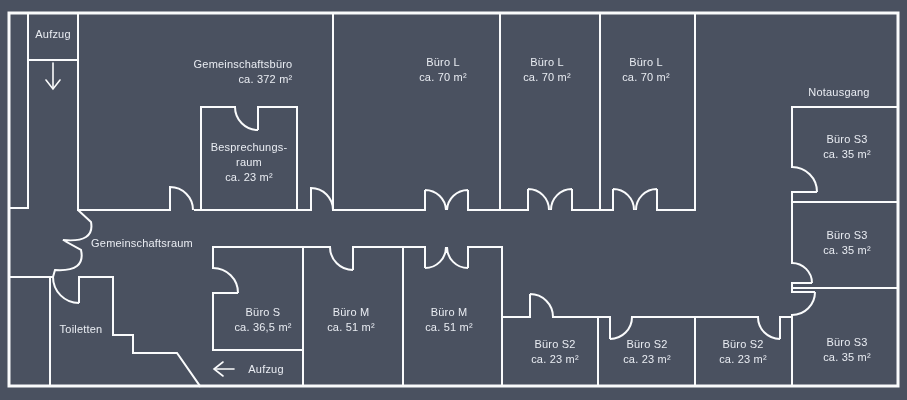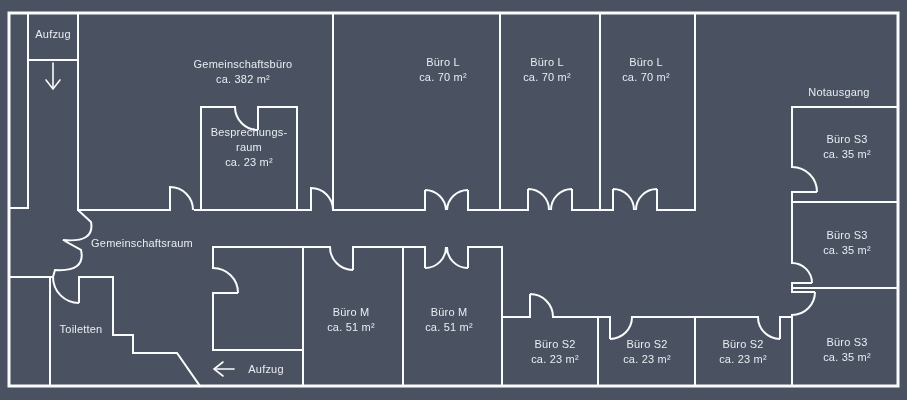--- a/index.html
+++ b/index.html
@@ -92,23 +92,23 @@
     <g fill="none" stroke="var(--wall)" stroke-width="1.6" stroke-linecap="round">
       <path d="M234 369 H215"></path>
       <path d="M223 362 L214 369 L223 376"></path>
     </g>
   </svg>
 
   <div class="label" style="left:53px;top:34px;">
     <span class="l">Aufzug</span>
   </div>
 
-  <div class="label" style="left:243px;top:72px;">
+  <div class="label" style="left:243px;top:72px;text-align:right;">
     <span class="l">Gemeinschaftsbüro</span>
-    <span class="l">ca. 382 m²</span>
+    <span class="l">ca. 372 m²</span>
   </div>
 
   <div class="label" style="left:443px;top:70px;">
     <span class="l">Büro L</span>
     <span class="l">ca. 70 m²</span>
   </div>
 
   <div class="label" style="left:547px;top:70px;">
     <span class="l">Büro L</span>
     <span class="l">ca. 70 m²</span>
@@ -131,34 +131,38 @@
   <div class="label" style="left:847px;top:243px;">
     <span class="l">Büro S3</span>
     <span class="l">ca. 35 m²</span>
   </div>
 
   <div class="label" style="left:847px;top:350px;">
     <span class="l">Büro S3</span>
     <span class="l">ca. 35 m²</span>
   </div>
 
-  <div class="label" style="left:249px;top:147px;">
+  <div class="label" style="left:249px;top:162px;">
     <span class="l">Besprechungs-</span>
     <span class="l">raum</span>
     <span class="l">ca. 23 m²</span>
   </div>
 
   <div class="label" style="left:142px;top:243px;">
     <span class="l">Gemeinschaftsraum</span>
   </div>
 
   <div class="label" style="left:81px;top:313px;margin-top:16px;">
     <span class="l">Toiletten</span>
   </div>
 
+  <div class="label" style="left:263px;top:320px;">
+    <span class="l">Büro S</span>
+    <span class="l">ca. 36,5 m²</span>
+  </div>
 
   <div class="label" style="left:351px;top:320px;">
     <span class="l">Büro M</span>
     <span class="l">ca. 51 m²</span>
   </div>
 
   <div class="label" style="left:449px;top:320px;">
     <span class="l">Büro M</span>
     <span class="l">ca. 51 m²</span>
   </div>

